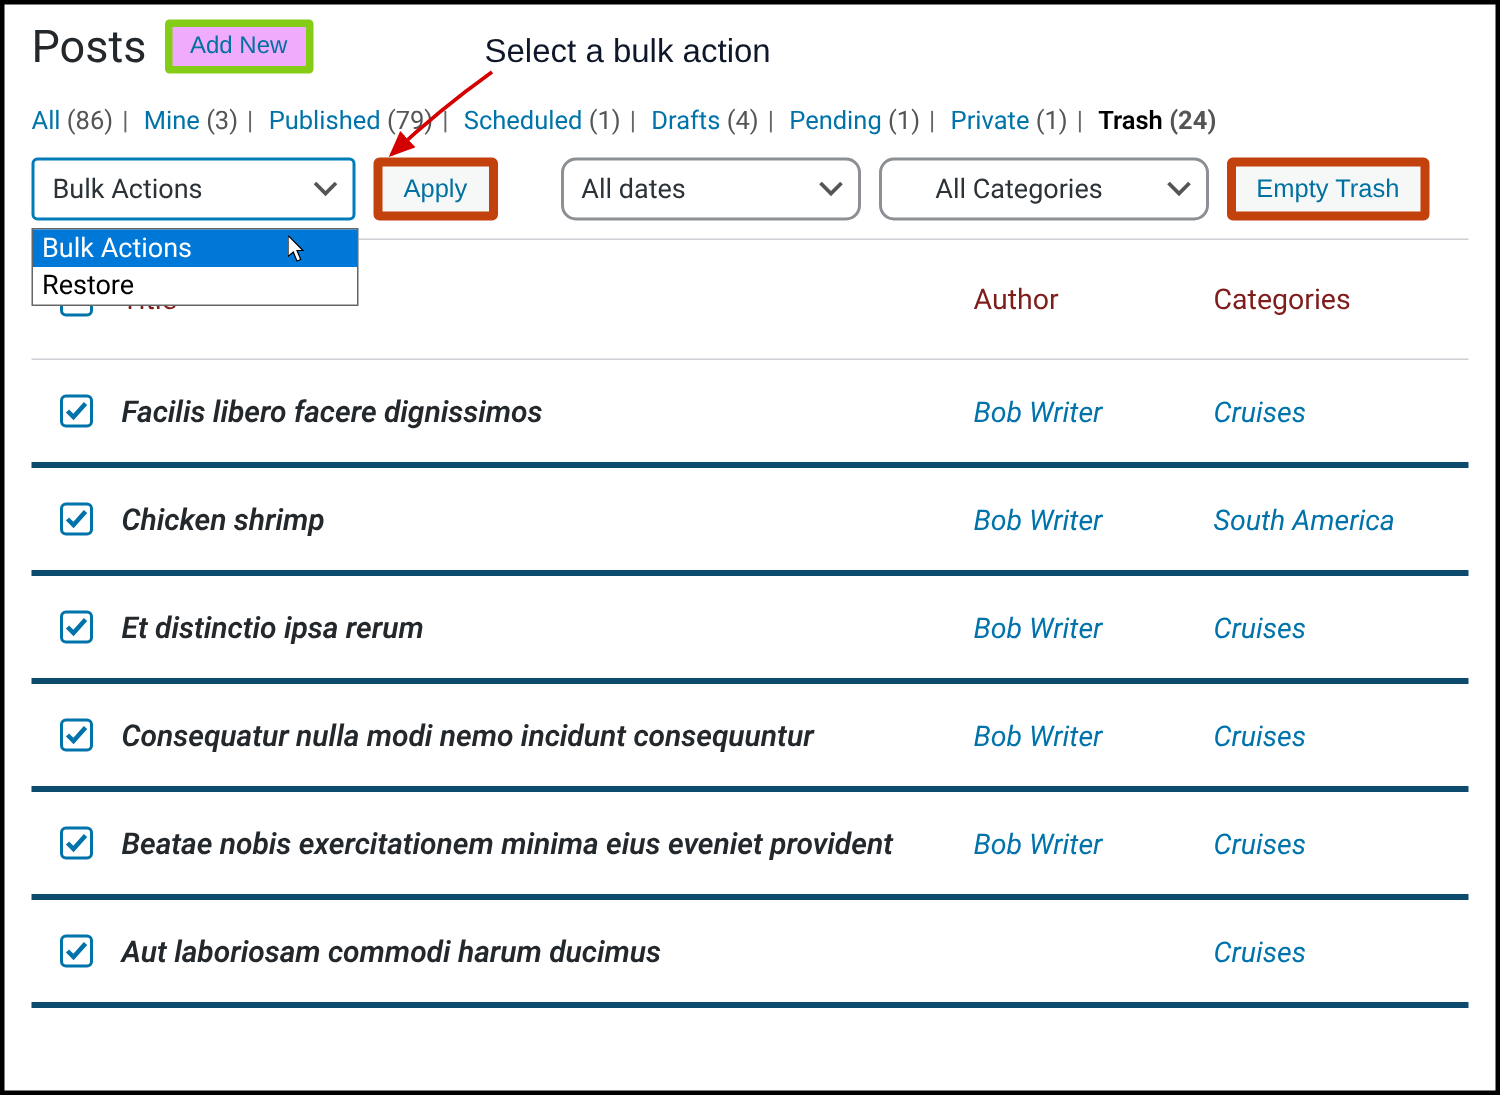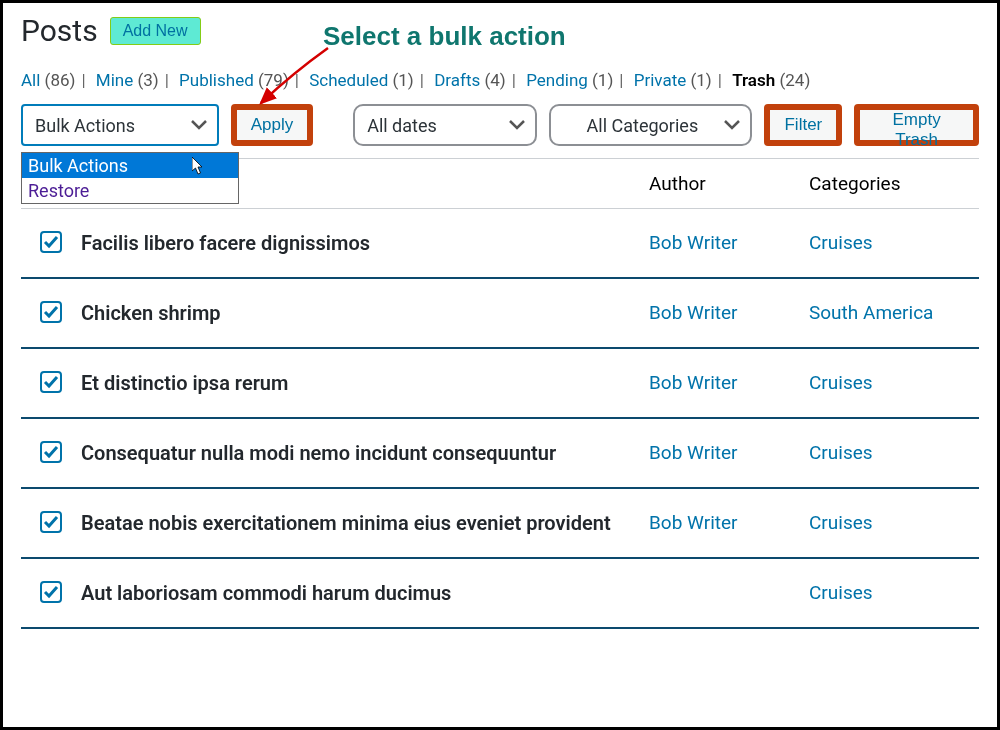--- a/index.html
+++ b/index.html
@@ -14,53 +14,53 @@
     }
     .container { padding: 10px 18px; }
     .header-row {
       display: flex;
       align-items: center;
       gap: 12px;
       margin-bottom: 22px;
     }
     .page-title { font-size: 30px; font-weight: 400; color: #23282d; }
     .add-new-btn {
-      border: 1px solid #84cc16;
+      border: 5px solid #84cc16;
       color: #0071a1;
-      background: #5eead4;
+      background: #f0abfc;
       padding: 4px 12px;
       font-size: 16px;
       border-radius: 3px;
       cursor: pointer;
     }
     .annotation {
       position: absolute;
       top: 18px;
       left: 320px;
-      color: #0f766e;
-      font-weight: 700;
-      font-size: 26px;
+      color: #0f172a;
+      font-weight: 400;
+      font-size: 22px;
       font-family: Arial, sans-serif;
     }
     .arrow {
       position: absolute;
       top: 40px;
       left: 250px;
       pointer-events: none;
     }
     .filter-links {
       font-size: 17px;
       color: #666;
       margin-bottom: 14px;
     }
     .filter-links a { color: #0073aa; text-decoration: none; cursor: pointer; }
     .filter-links .sep { color: #666; padding: 0 6px; }
     .filter-links .count { color: #555; }
     .filter-links .active { color: #000; font-weight: 600; }
-    .filter-links .active .count { color: #555; font-weight: 400; }
+    .filter-links .active .count { color: #555; font-weight: 700; }
     .controls-row {
       display: flex;
       align-items: center;
       gap: 12px;
       margin-bottom: 12px;
     }
     .select-box {
       position: relative;
       border: 2px solid #007cba;
       border-radius: 4px;
@@ -97,52 +97,53 @@
       top: 149px;
       left: 18px;
       width: 218px;
       background: #fff;
       border: 1px solid #666;
       z-index: 20;
       font-size: 18px;
     }
     .dropdown-item {
       padding: 2px 6px;
-      color: #4c1d95;
+      color: #000000;
       cursor: pointer;
       position: relative;
     }
     .dropdown-item.highlight {
       background: #0078d7;
       color: #fff;
     }
     .cursor-icon {
       position: absolute;
       right: 32px;
       top: 4px;
     }
     .table-header {
       display: flex;
       border-top: 1px solid #ccd0d4;
       border-bottom: 1px solid #ccd0d4;
       background: #fff;
-      padding: 13px 0;
+      padding: 28px 0;
       font-size: 19px;
-      color: #000000;
+      color: #7f1d1d;
     }
     .col-cb { width: 60px; display: flex; justify-content: center; align-items: center; }
     .col-title { flex: 1; }
     .col-author { width: 160px; }
     .col-cats { width: 170px; }
     .post-row {
       display: flex;
-      border-bottom: 2px solid #0c4a6e;
+      border-bottom: 4px solid #0c4a6e;
       padding: 22px 0;
       font-size: 19px;
-      align-items: flex-start;
+      align-items: center;
+      font-style: italic;
     }
     .post-row .link { color: #0073aa; cursor: pointer; }
     .post-title { color: #23282d; font-weight: 600; font-size: 20px; }
     .checkbox {
       width: 22px;
       height: 22px;
       border: 2px solid #0073aa;
       border-radius: 4px;
       display: flex;
       align-items: center;
@@ -194,21 +195,20 @@
         </span>
     </div>
     <div id="cat-select" class="select-box plain">
       <span>All Categories</span>
       <span class="chev">
           <svg width="16" height="10">
             <path d="M1 1 L8 8 L15 1" stroke="#555" stroke-width="2.5" fill="none"></path>
           </svg>
         </span>
     </div>
-    <button class="btn-secondary">Filter</button>
     <button class="btn-secondary">Empty Trash</button>
   </div>
 
   <div class="table-header">
     <div class="col-cb">
       <div class="checkbox"></div>
     </div>
     <div class="col-title">Title</div>
     <div class="col-author">Author</div>
     <div class="col-cats">Categories</div>

